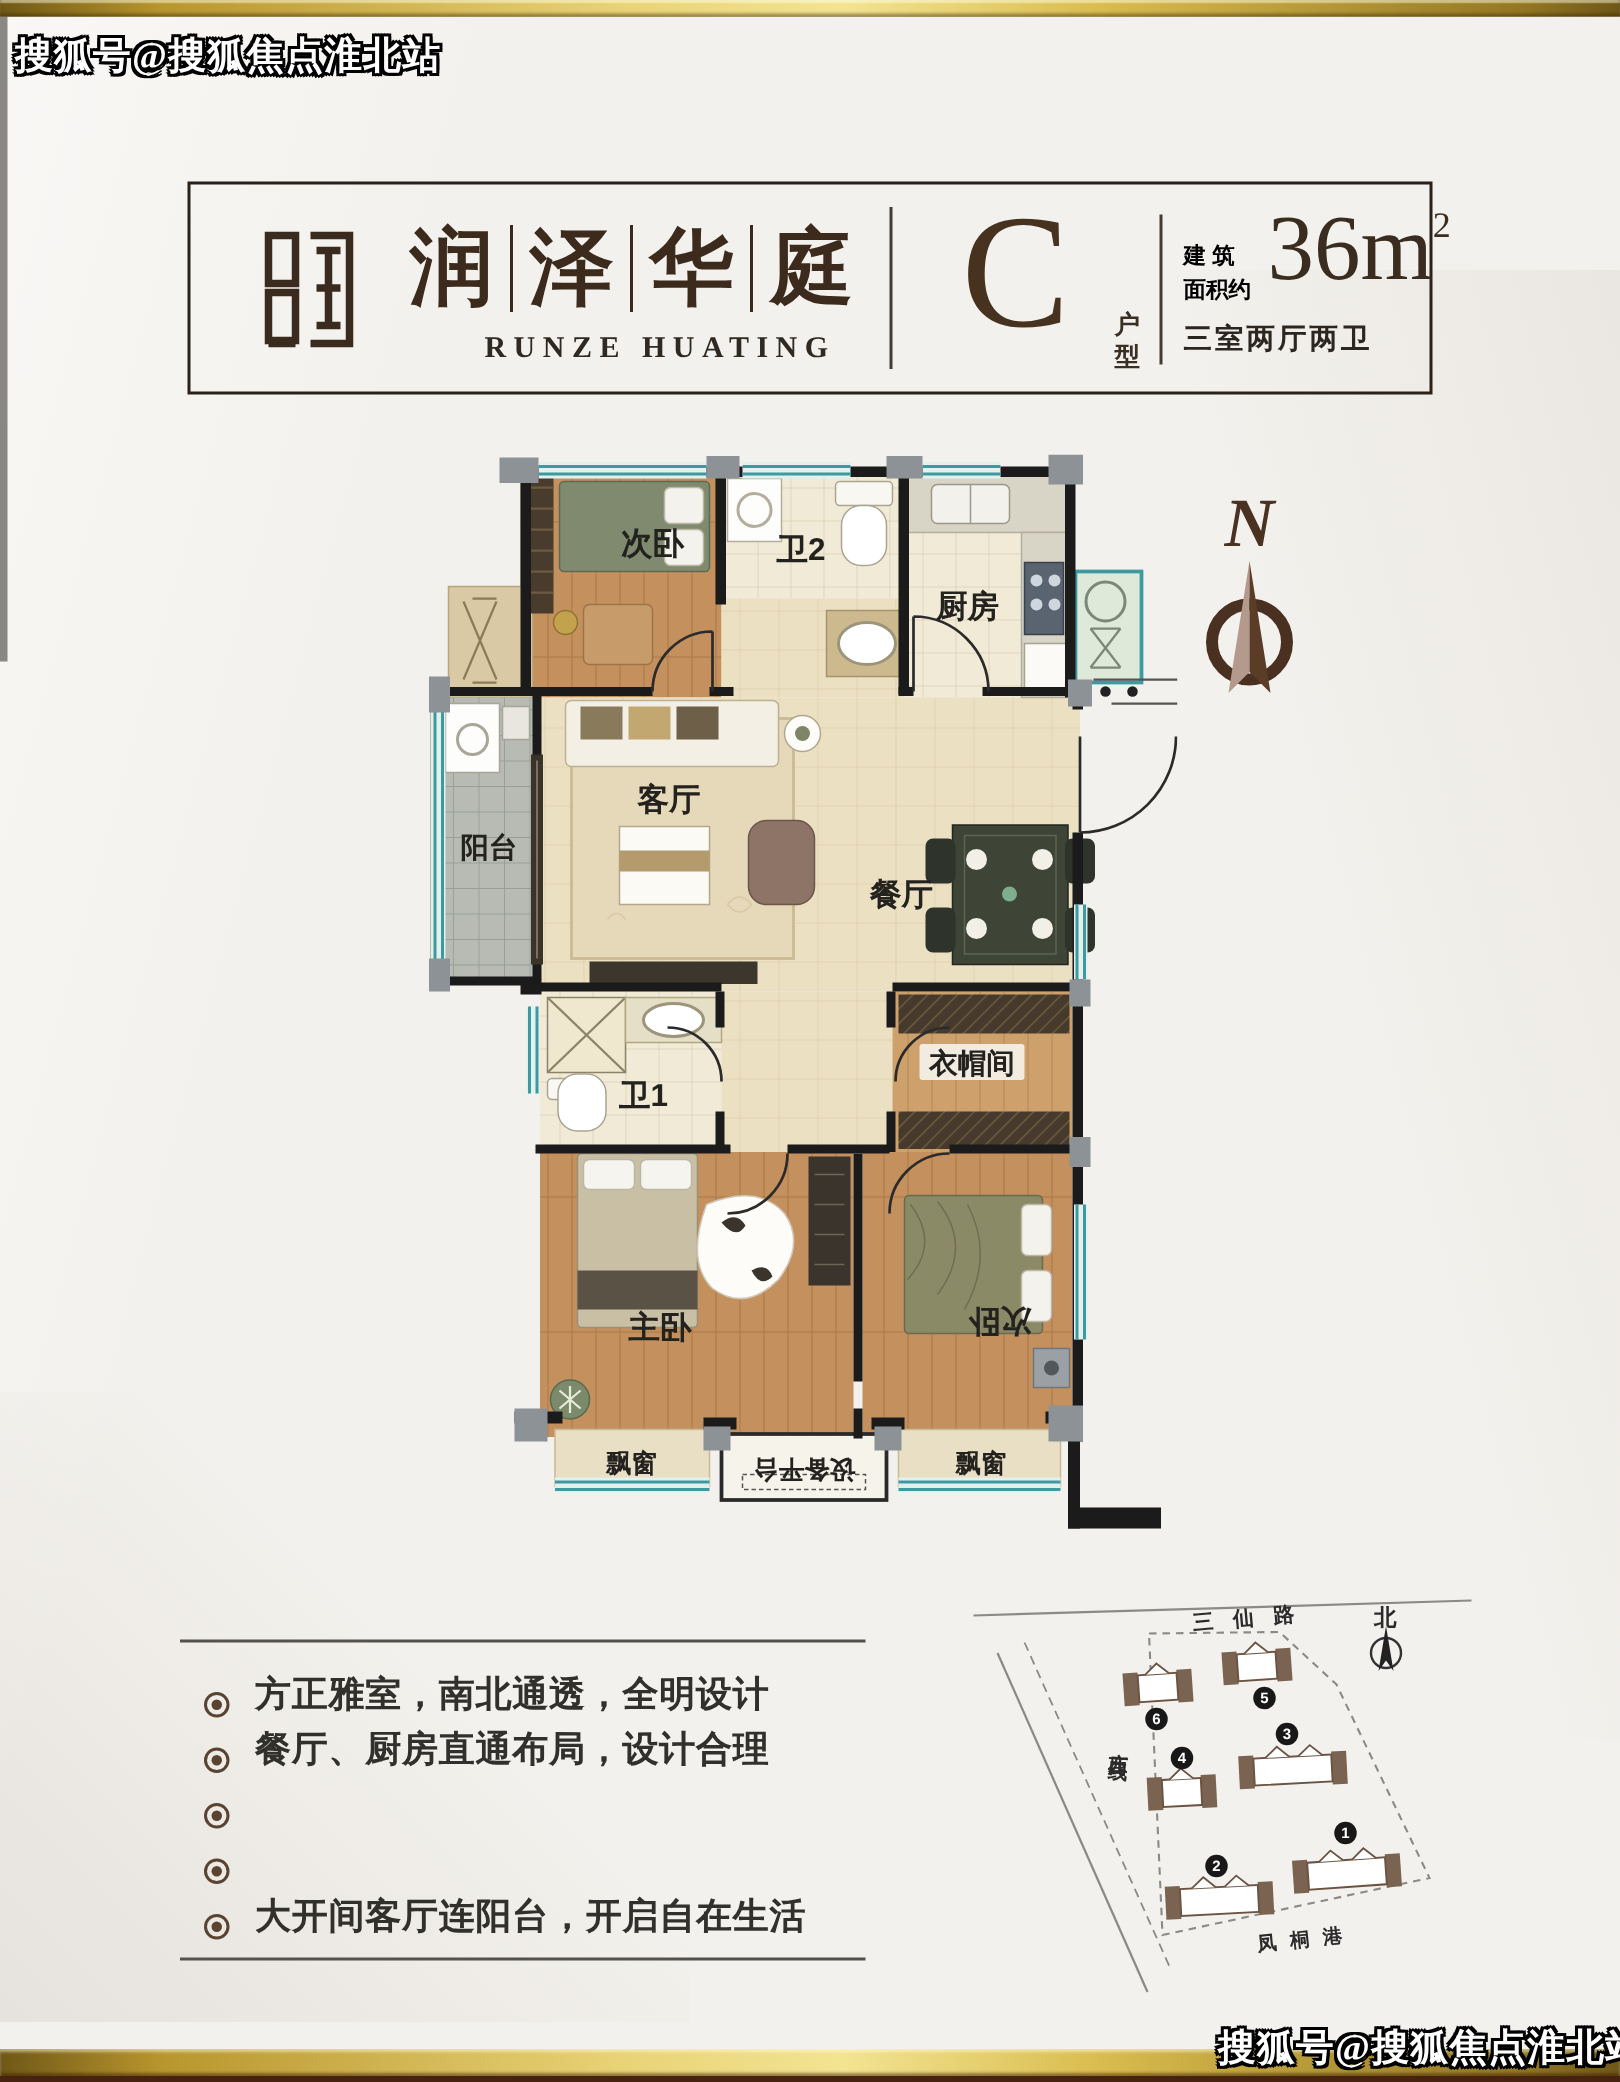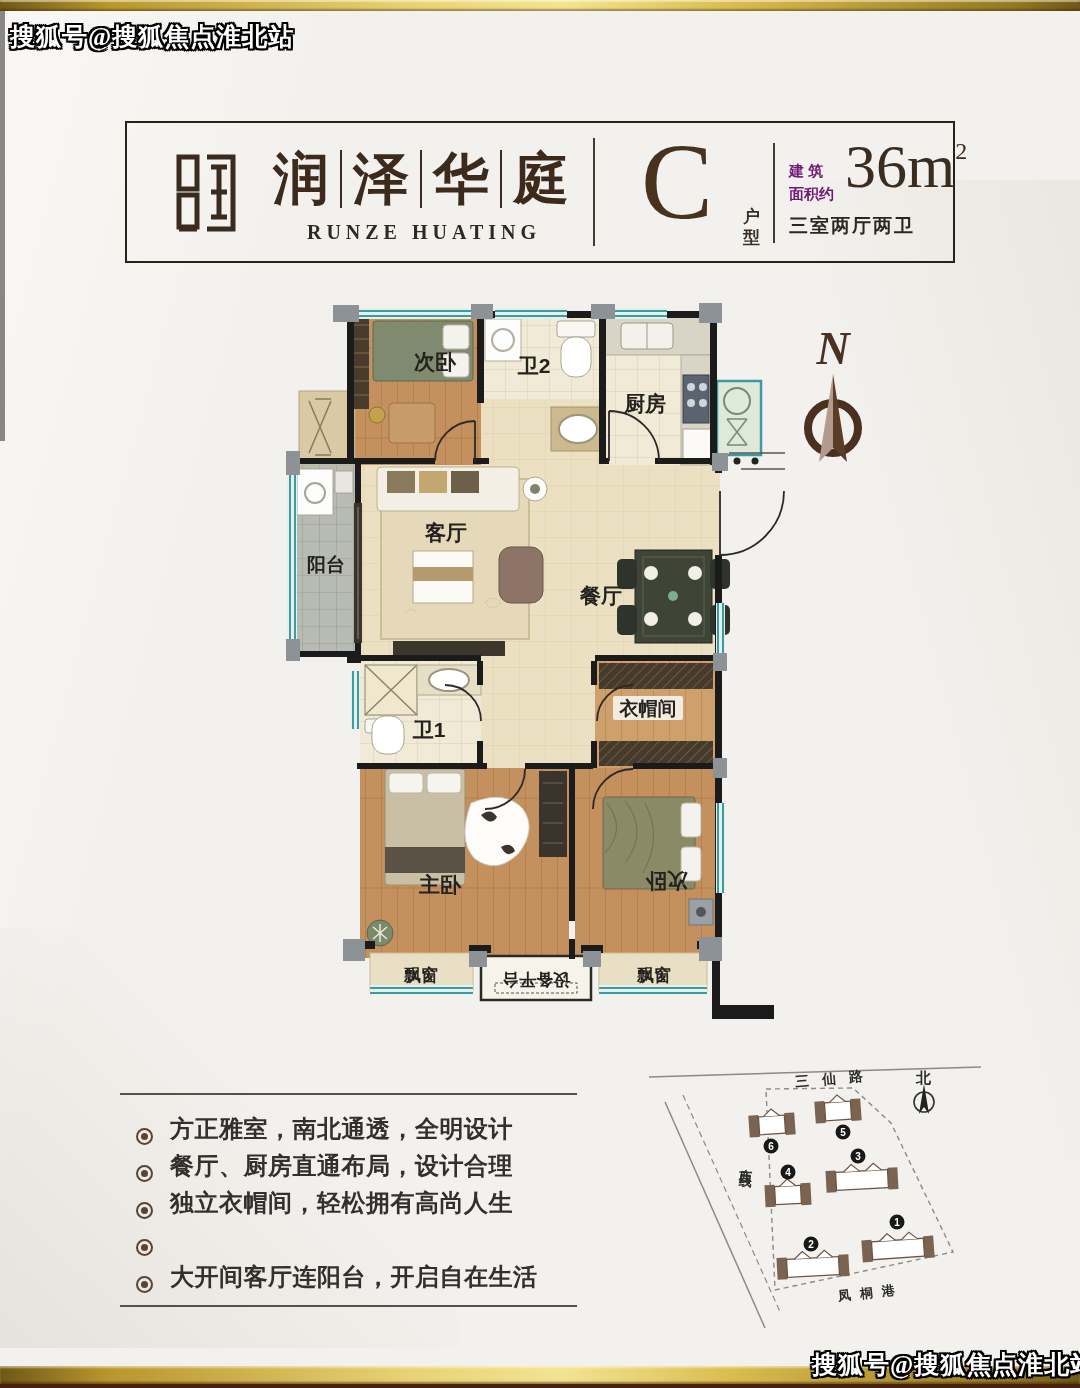--- a/index.html
+++ b/index.html
@@ -26,29 +26,29 @@
       text-shadow:-2px -2px 0 #000,2px -2px 0 #000,-2px 2px 0 #000,2px 2px 0 #000,0 -2px 0 #000,0 2px 0 #000,-2px 0 0 #000,2px 0 0 #000;font-family:Liberation Serif, serif;}
   .wm-tl{left:10px;top:20px;}
   .wm-br{left:812px;top:1348px;}
 
   
   .hbox{position:absolute;left:125px;top:121px;width:830px;height:142px;border:2px solid #2b2118;box-sizing:border-box;}
   .hmark{position:absolute;left:46px;top:28px;width:66px;height:84px;}
   .brand-row{position:absolute;left:146px;top:20px;height:72px;display:flex;align-items:center;}
   .bchar{font-family:"Liberation Serif", serif;font-weight:700;font-size:56px;color:#3c2b1c;line-height:1;}
   .bsep{width:2px;height:58px;background:#3c2b1c;margin:0 11px;}
-  .brand-en{position:absolute;left:144px;top:98px;width:306px;text-align:center;
+  .brand-en{position:absolute;left:160px;top:98px;width:306px;text-align:center;
             font-family:"Liberation Serif", serif;font-size:20px;letter-spacing:5px;color:#2f2922;font-weight:600;}
   .vsep{position:absolute;width:2px;background:#443c33;}
   .vsep1{left:466px;top:15px;height:108px;}
   .vsep2{left:646px;top:20px;height:100px;}
   .unit-c{position:absolute;left:514px;top:2px;font-family:"Liberation Serif", serif;font-size:108px;line-height:1.05;color:#46321f;}
   .unit-suffix{position:absolute;left:616px;top:84px;display:flex;flex-direction:column;gap:1px;
                font-size:17px;font-weight:700;color:#3a2f24;line-height:1.15;}
-  .area-label{position:absolute;left:662px;top:36px;font-size:15px;font-weight:700;color:#701a75;line-height:1.55;}
+  .area-label{position:absolute;left:662px;top:36px;font-size:15px;font-weight:700;color:#000000;line-height:1.55;}
   .area-val{position:absolute;left:718px;top:12px;font-family:"Liberation Serif", serif;font-size:62px;color:#3a2d1f;line-height:1;}
   .area-val sup{font-size:24px;vertical-align:28px;}
   .rooms-sum{position:absolute;left:662px;top:90px;font-size:19px;font-weight:700;letter-spacing:2px;color:#2c2620;}
 
   
   .plan{position:absolute;left:285px;top:303px;width:500px;height:745px;}
   .compass{position:absolute;left:793px;top:326px;width:80px;height:156px;text-align:center;}
   .compass .nl{font-family:"Liberation Serif", serif;font-style:italic;font-weight:700;font-size:46px;color:#4a3222;line-height:1;}
 
   
@@ -404,21 +404,20 @@
     <div class="feat">
         <span class="bullet"></span>
         <span class="ftext">方正雅室，南北通透，全明设计</span>
       </div>
     <div class="feat">
         <span class="bullet"></span>
         <span class="ftext">餐厅、厨房直通布局，设计合理</span>
       </div>
     <div class="feat">
         <span class="bullet"></span>
-        <span class="ftext">独立衣帽间，轻松拥有高尚人生</span>
       </div>
     <div class="feat">
         <span class="bullet"></span>
       </div>
     <div class="feat">
         <span class="bullet"></span>
         <span class="ftext">大开间客厅连阳台，开启自在生活</span>
       </div>
   </div>
 

